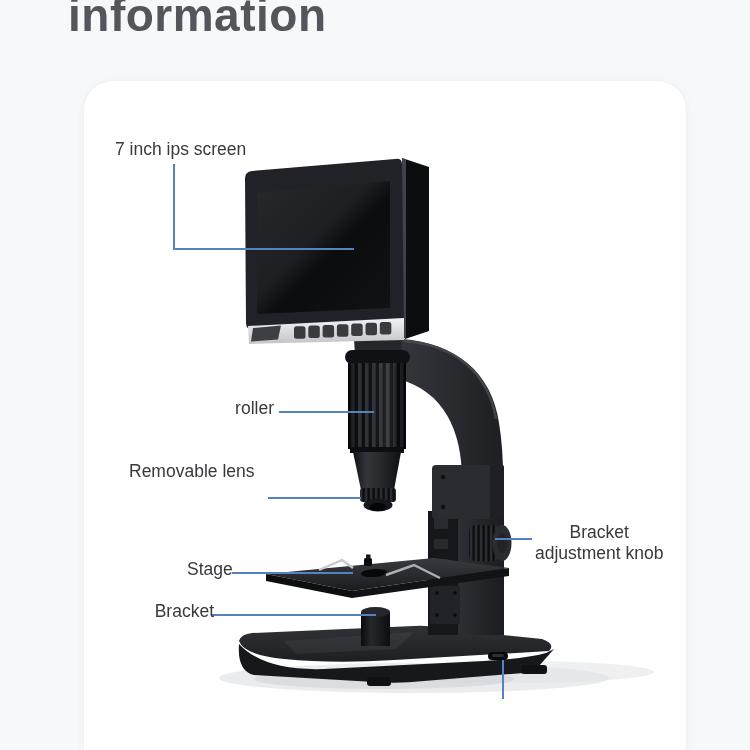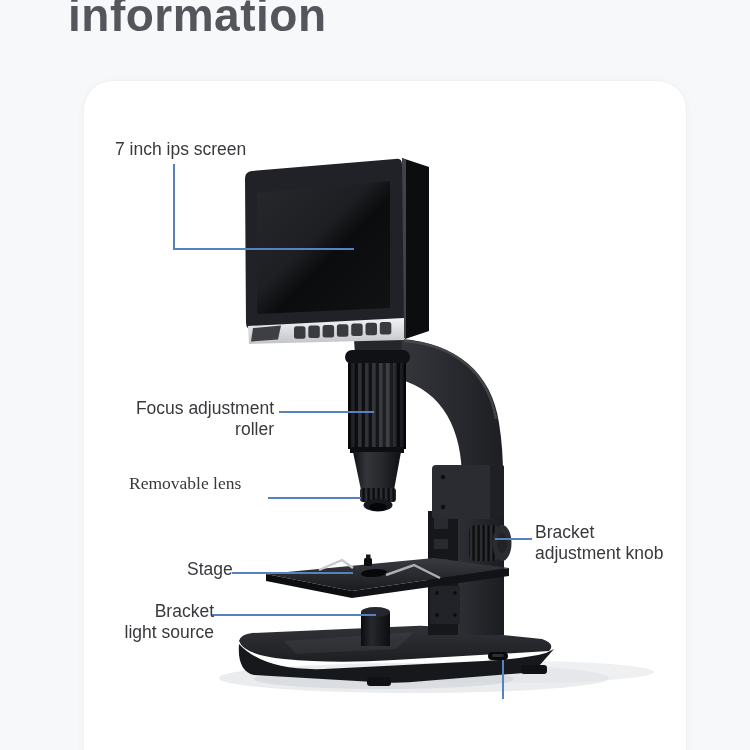--- a/index.html
+++ b/index.html
@@ -16,20 +16,21 @@
   .card{
     position:absolute;left:83px;top:80px;width:602px;height:700px;
     background:#ffffff;border:1px solid #f0f1f4;border-radius:30px;
     box-shadow:0 2px 8px rgba(0,0,0,0.04);
     overflow:hidden;
   }
   .scene{position:absolute;left:0;top:0;width:602px;height:700px;}
   .lbl{
     position:absolute;font-size:17.5px;line-height:21px;color:#38393d;
     white-space:nowrap;
+    text-align:center;
   }
   .lbl span{display:block;}
   .lbl.r{text-align:right;}
   .cl{position:absolute;background:#5683bf;}
 </style>
 </head>
 <body>
 
 <div class="page-title">information</div>
 
@@ -198,31 +199,29 @@
     <div class="cl" style="left:148px;top:491px;width:121px;height:2px;"></div>
     <div class="cl" style="left:128px;top:533px;width:164px;height:2px;"></div>
     <div class="cl" style="left:411px;top:457px;width:37px;height:2px;"></div>
     <div class="cl" style="left:418px;top:579px;width:2px;height:39px;"></div>
 
     
     <div class="lbl" style="left:31px;top:58px;">
       <span>7 inch ips screen</span>
     </div>
     <div class="lbl r" style="left:30px;top:317px;width:160px;">
-      <span>Focus adjustment</span>
       <span>roller</span>
     </div>
-    <div class="lbl" style="left:45px;top:392px;font-family:Liberation Serif, serif;">
+    <div class="lbl" style="left:45px;top:380px;">
       <span>Removable lens</span>
     </div>
     <div class="lbl" style="left:84px;top:478px;margin-left:19px;">
       <span>Stage</span>
     </div>
     <div class="lbl r" style="left:18px;top:520px;width:112px;">
       <span>Bracket</span>
-      <span>light source</span>
     </div>
     <div class="lbl" style="left:451px;top:441px;">
       <span>Bracket</span>
       <span>adjustment knob</span>
     </div>
   </div>
 </div>
 
 </body></html>

